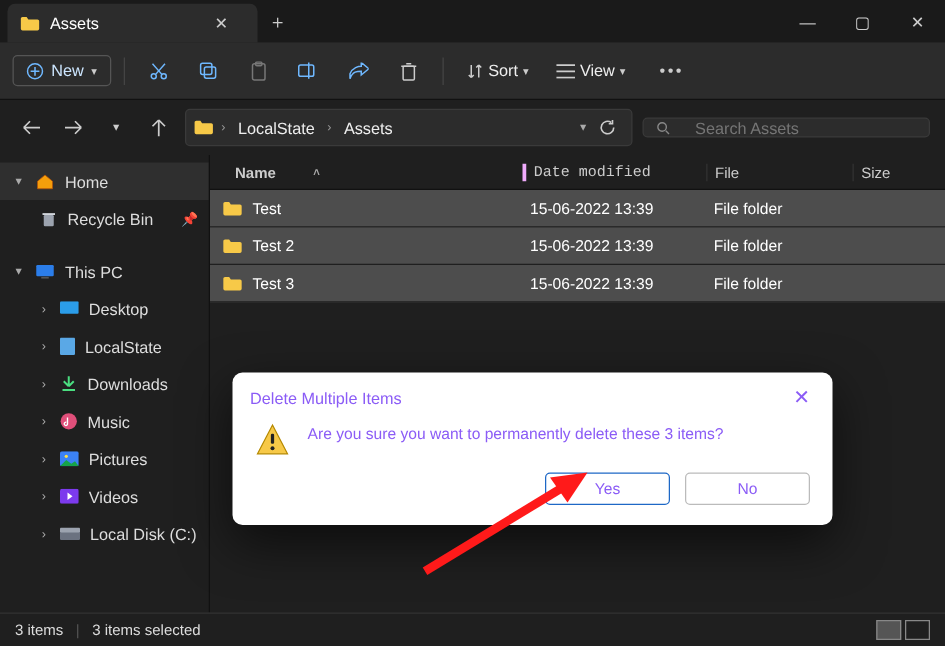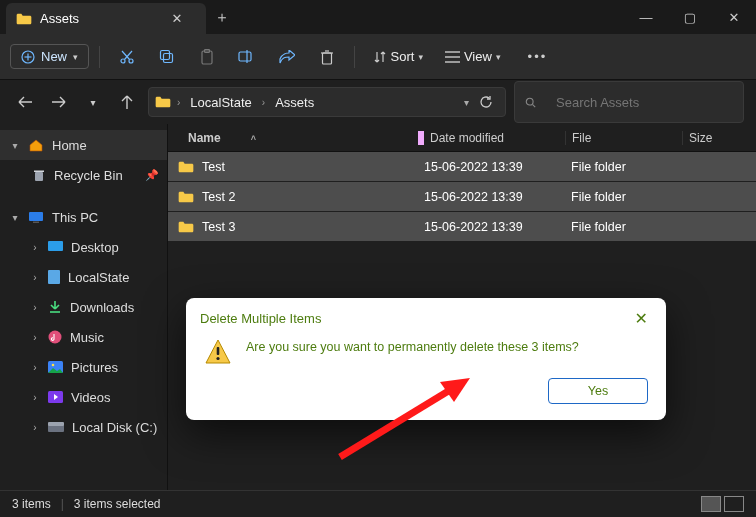--- a/index.html
+++ b/index.html
@@ -17,44 +17,44 @@
   .new-btn svg { stroke:#6fb8ff; }
   .tbsep { width:1px; height:22px; background:#444; margin:0 4px; }
   .tbic { width:34px; height:30px; display:flex; align-items:center; justify-content:center; }
   .sortview { display:flex; align-items:center; gap:4px; padding:0 8px; color:#eee; }
   .addrrow { height:44px; display:flex; align-items:center; gap:8px; padding:0 12px; background:#1f1f1f; }
   .navarr { width:26px; height:26px; display:flex; align-items:center; justify-content:center; color:#ccc; }
   .addrbar { flex:1; height:30px; background:#2c2c2c; border:1px solid #3a3a3a; border-radius:4px; display:flex; align-items:center; padding:0 6px; gap:6px; }
   .crumb { color:#eee; padding:2px 4px; }
   .chev { color:#999; font-size:10px; }
   .addrend { margin-left:auto; display:flex; align-items:center; gap:10px; color:#aaa; padding-right:6px; }
-  .searchbar { width:230px; height:42px; background:#2c2c2c; border:1px solid #3a3a3a; border-radius:4px; display:flex; align-items:center; gap:20px; padding:0 10px; color:#888; }
+  .searchbar { width:230px; height:16px; background:#2c2c2c; border:1px solid #3a3a3a; border-radius:4px; display:flex; align-items:center; gap:20px; padding:0 10px; color:#888; }
   .body { display:flex; height:calc(517px - 34px - 46px - 44px - 26px); }
   .sidebar { width:168px; background:#1f1f1f; border-right:1px solid #111; padding-top:6px; overflow:hidden; }
   .sbitem { display:flex; align-items:center; gap:8px; height:30px; padding:0 8px 0 10px; color:#ddd; }
   .sbitem .ind { width:10px; text-align:center; color:#aaa; font-size:10px; }
   .sbitem.child { padding-left:32px; }
   .sbitem.child2 { padding-left:30px; }
   .sbitem.sel { background:#2f2f2f; }
   .pin { margin-left:auto; color:#aaa; font-size:11px; }
   .content { flex:1; background:#1f1f1f; position:relative; }
   .cols { display:flex; height:28px; align-items:center; color:#ccc; border-bottom:1px solid #111; font-size:12px; }
   .col-n { width:250px; padding-left:20px; display:flex; align-items:center; gap:30px;font-weight:bold;}
-  .col-d { width:147px; padding-left:6px; border-left:6px solid #f0abfc; }
+  .col-d { width:147px; padding-left:6px; border-left:3px solid #f0abfc;font-family:Liberation Mono, monospace; }
   .col-t { width:117px; padding-left:6px; border-left:1px solid #333; }
   .col-s { flex:1; padding-left:6px; border-left:1px solid #333; }
   .row { display:flex; height:30px; align-items:center; background:#4d4d4d; border-bottom:1px solid #1f1f1f; font-size:12.5px; }
   .row .rn { width:250px; padding-left:10px; display:flex; align-items:center; gap:8px; }
   .row .rd { width:147px; padding-left:6px; }
   .row .rt { width:117px; padding-left:6px; }
   .status { position:absolute; bottom:0; left:0; right:0; height:26px; background:#1f1f1f; border-top:1px solid #333; display:flex; align-items:center; padding:13px 12px; gap:10px; font-size:12px; color:#ddd; }
   .statsep { color:#555; }
   .viewtoggle { margin-left:auto; display:flex; gap:3px; }
   .vt { width:20px; height:16px; border:1px solid #888; }
-  .dialog { position:absolute; left:186px; top:298px; width:480px; background:#fff; color:#4d7c0f; border-radius:8px; box-shadow:0 14px 40px rgba(0,0,0,.6); overflow:hidden; }
+  .dialog { position:absolute; left:186px; top:298px; width:480px; background:#fff; color:#8b5cf6; border-radius:8px; box-shadow:0 14px 40px rgba(0,0,0,.6); overflow:hidden; }
   .dlg-title { height:40px; display:flex; align-items:center; padding:0 14px; font-size:13px; }
   .dlg-close { margin-left:auto; font-size:16px; padding:4px; }
   .dlg-body { display:flex; gap:14px; padding:0 18px 12px 18px; align-items:flex-start; }
   .warn { width:28px; height:28px; }
   .dlg-msg { font-size:12.5px; margin-top:2px; }
   .dlg-btns { display:flex; gap:12px; justify-content:flex-end; padding:0 18px 16px 0; }
   .dbtn { width:100px; height:26px; border:1px solid #bbb; border-radius:4px; background:#fff; font-size:12.5px; display:flex; align-items:center; justify-content:center; }
   .dbtn.primary { border:1.5px solid #1e68c6; }
   .arrow-annot { position:absolute; left:330px; top:372px; pointer-events:none; }
   svg { display:block; }
@@ -338,20 +338,21 @@
     <div class="dlg-body">
       <svg class="warn" viewBox="0 0 28 28">
           <path d="M14 2 L26 25 H2 Z" fill="#f7c948" stroke="#b58900" stroke-width="1"></path>
           <rect x="12.7" y="9" width="2.6" height="8" rx="1" fill="#222"></rect>
           <circle cx="14" cy="20.5" r="1.6" fill="#222"></circle>
         </svg>
       <div class="dlg-msg">Are you sure you want to permanently delete these 3 items?</div>
     </div>
     <div class="dlg-btns">
       <div class="dbtn primary">Yes</div>
+      <div class="dbtn">No</div>
     </div>
   </div>
 
   <svg class="arrow-annot" width="150" height="90" viewBox="0 0 150 90">
     <line x1="10" y1="85" x2="125" y2="15" stroke="#ff1a1a" stroke-width="7"></line>
     <polygon points="140,6 110,10 124,30" fill="#ff1a1a"></polygon>
   </svg>
 
 </div>
 

